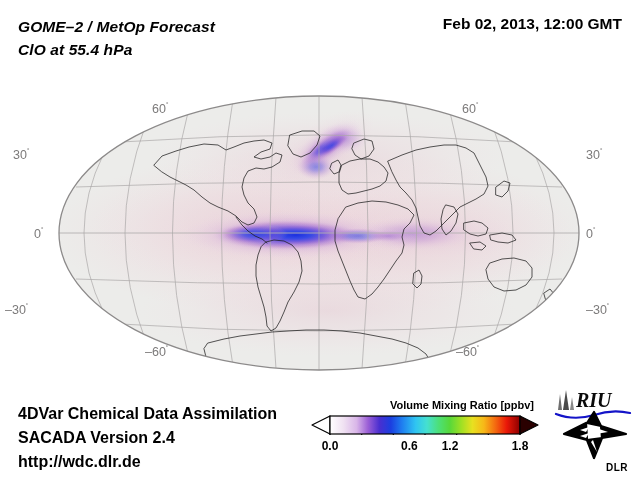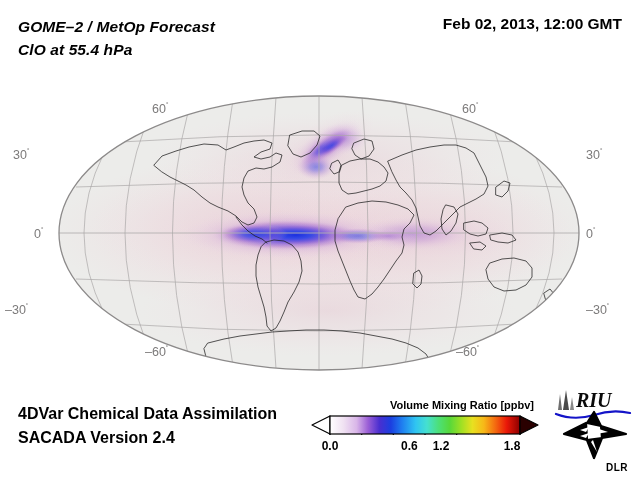--- a/index.html
+++ b/index.html
@@ -343,20 +343,21 @@
 
   <span class="lat-label" style="left:94px; top:6px;"><span>60</span><span class="deg">˚</span></span>
   <span class="lat-label" style="left:404px; top:6px;"><span>60</span><span class="deg">˚</span></span>
   <span class="lat-label" style="left:87px; top:249px;"><span>–60</span><span class="deg">˚</span></span>
   <span class="lat-label" style="left:398px; top:249px;"><span>–60</span><span class="deg">˚</span></span>
 </div>
 
 <div id="footer-textblock">
   <div class="footer-line">4DVar Chemical Data Assimilation</div>
   <div class="footer-line">SACADA Version 2.4</div>
+  <div class="footer-line">http://wdc.dlr.de</div>
 </div>
 
 <div id="colorbar-block">
   <div id="colorbar-title">Volume Mixing Ratio [ppbv]</div>
 
   <div id="colorbar-graphic">
     <svg width="230" height="20" viewBox="0 0 230 20">
       <defs>
         <linearGradient id="cbGrad" x1="0" y1="0" x2="1" y2="0">
             <stop offset="0%" stop-color="#ffffff"></stop>
@@ -393,22 +394,22 @@
           <line x1="51.666666666666664" x2="51.666666666666664" y1="19" y2="24"></line>
           <line x1="115" x2="115" y1="19" y2="24"></line>
           <line x1="178.33333333333331" x2="178.33333333333331" y1="19" y2="24"></line>
         </g>
     </svg>
   </div>
 
   <div id="colorbar-ticklabels">
       <span class="cb-ticklabel" style="left: 20px;">0.0</span>
       <span class="cb-ticklabel" style="left: 83.3333px; margin-left: 16px;">0.6</span>
-      <span class="cb-ticklabel" style="left: 131px;">1.2</span>
-      <span class="cb-ticklabel" style="left: 202px;">1.8</span>
+      <span class="cb-ticklabel" style="left: 140px;">1.2</span>
+      <span class="cb-ticklabel" style="left: 210px;">1.8</span>
     </div>
 </div>
 
 <div id="logo-riu">
   <svg width="78" height="32" viewBox="0 0 78 32">
 
     <g>
       <polygon points="4,22 6,6 8,22" fill="#6f6f6f"></polygon>
       <polygon points="9,22 12,2 15,22" fill="#4a4a4a"></polygon>
       <polygon points="16,22 18,9 20,22" fill="#8a8a8a"></polygon>

